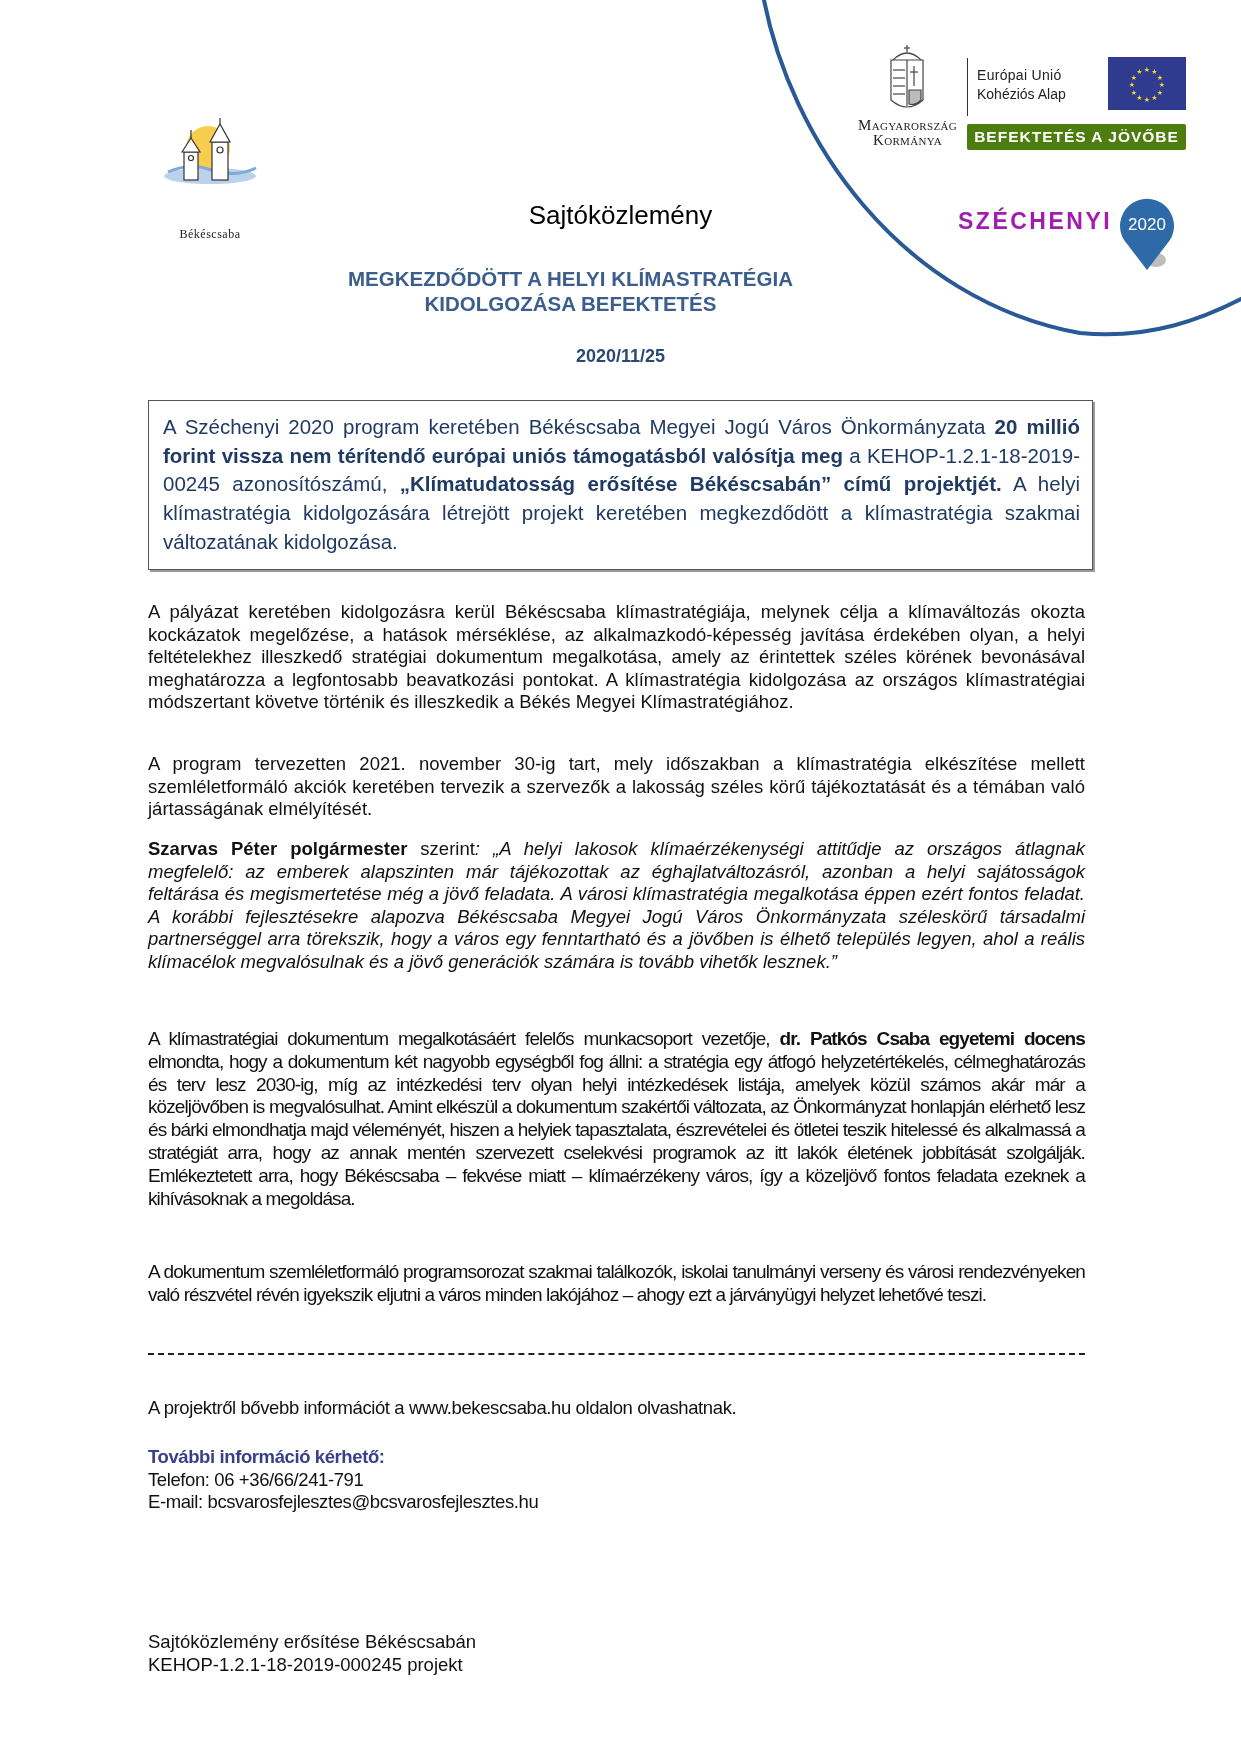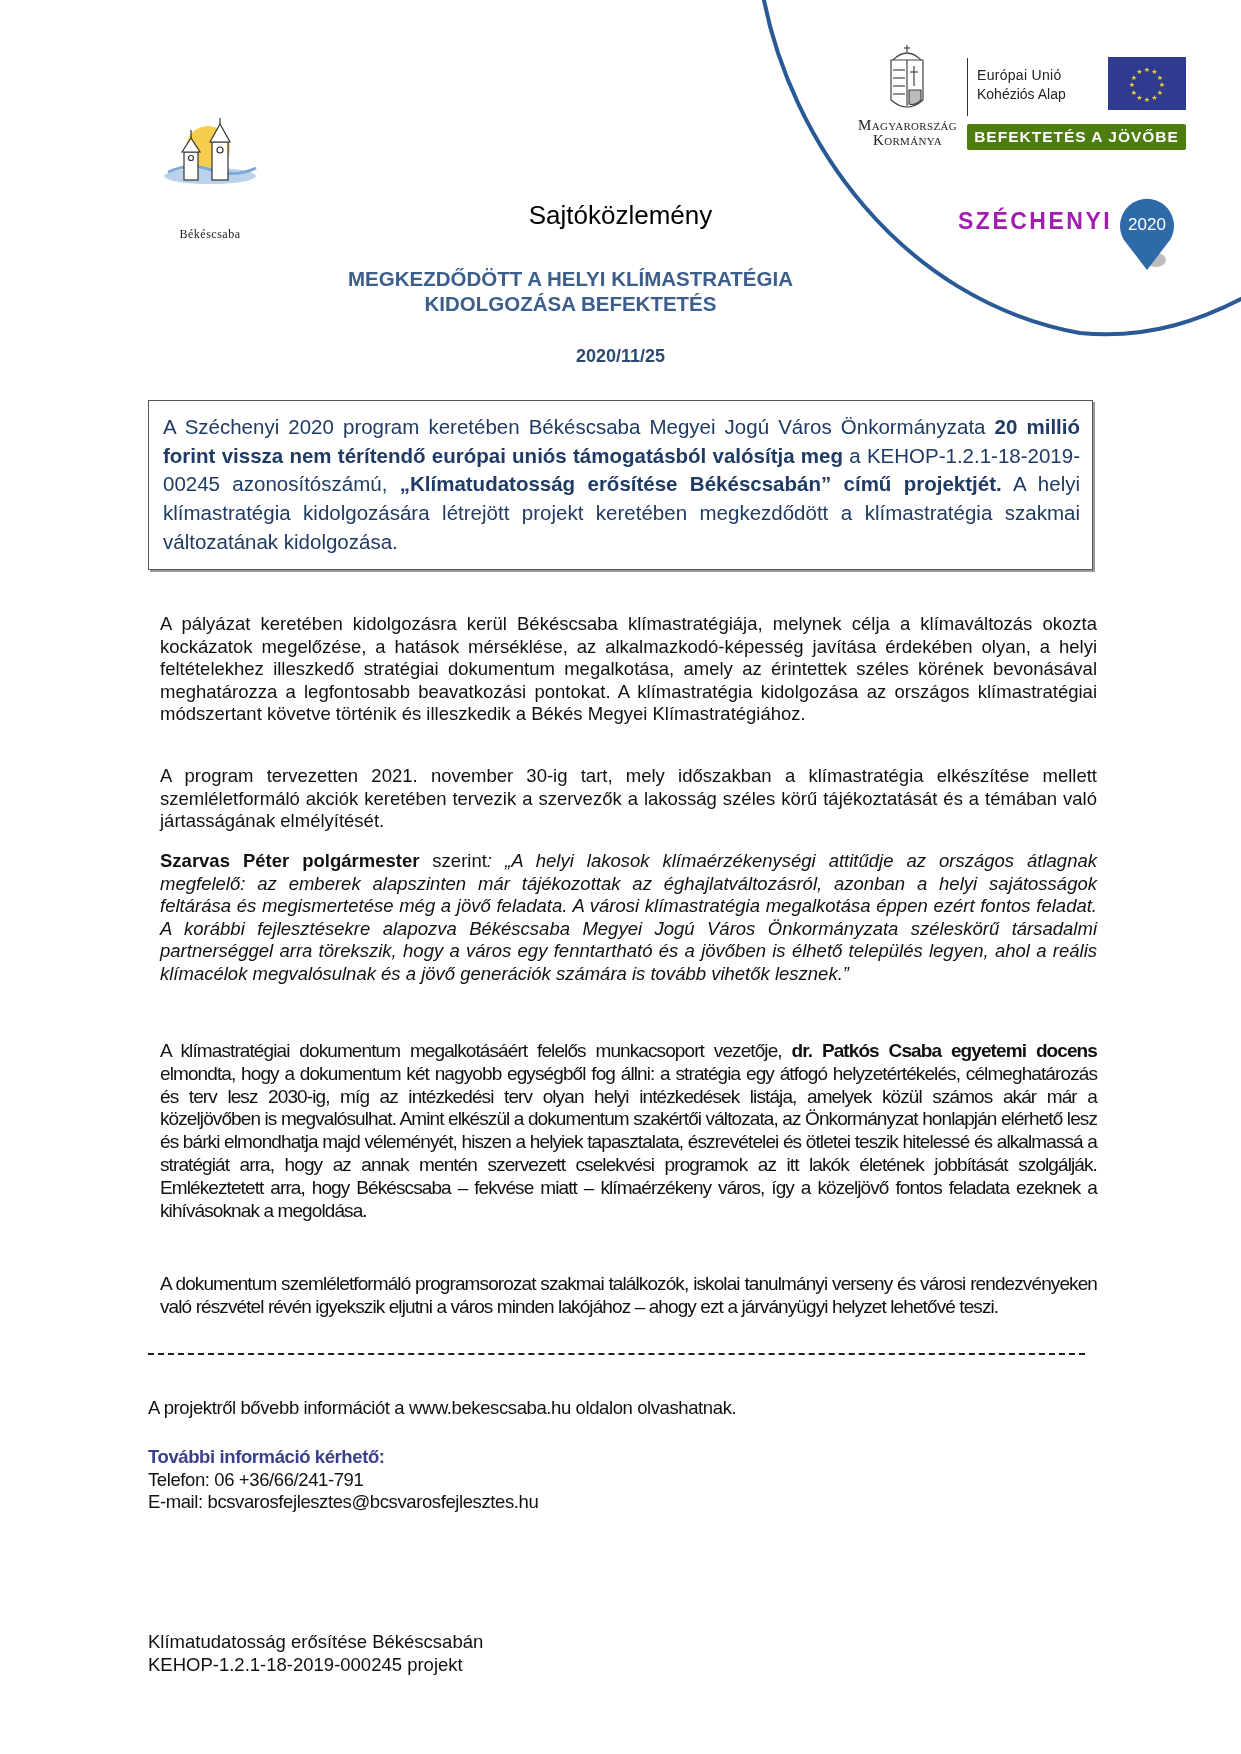--- a/index.html
+++ b/index.html
@@ -33,21 +33,21 @@
               line-height: 25px; color: #3b5e8c; }
   #date { left: 0; width: 1241px; top: 346px; text-align: center; font-weight: bold; font-size: 18px; color: #2a4a75; }
 
   #intro-box { left: 148px; top: 400px; width: 945px; height: 170px; border: 1.5px solid #555;
                box-shadow: 2px 2px 0 #999; box-sizing: border-box; }
   #intro-text { position: absolute; left: 14px; top: 12px; width: 917px; font-size: 20.5px; line-height: 28.7px;
                 color: #1f3a63; text-align: justify; }
   #intro-text b { color: #1f3a63; }
 
   .body-p { position: absolute; left: 148px; width: 937px; font-size: 18.5px; line-height: 22.6px;
-            text-align: justify; color: #111; margin: 12px; }
+            text-align: justify; color: #111; margin: 0; }
   .narrow { font-family: "Liberation Sans", sans-serif; letter-spacing: -0.45px; }
   #dash { left: 148px; top: 1353px; width: 937px; height: 0; border-top: 2px dashed #222; }
 
   #more-info { left: 148px; top: 1397px; font-size: 18.5px; letter-spacing: -0.4px; }
   #contact { left: 148px; top: 1446px; font-size: 18.5px; line-height: 22.6px; letter-spacing: -0.4px; }
   #contact .h { color: #3a3f8a; font-weight: bold; }
   #footer { left: 148px; top: 1631px; font-size: 18.5px; line-height: 22.6px; }
 </style>
 </head>
 <body>
@@ -151,15 +151,15 @@
 
 <div id="more-info" class="abs">A projektről bővebb információt a www.bekescsaba.hu oldalon olvashatnak.</div>
 
 <div id="contact" class="abs">
   <div class="h">További információ kérhető:</div>
   <div>Telefon: 06 +36/66/241-791</div>
   <div>E-mail: bcsvarosfejlesztes@bcsvarosfejlesztes.hu</div>
 </div>
 
 <div id="footer" class="abs">
-  <div>Klímatudatosság erősítése Békéscsabán</div>
+  <div>Sajtóközlemény erősítése Békéscsabán</div>
   <div>KEHOP-1.2.1-18-2019-000245 projekt</div>
 </div>
 
 </body></html>

